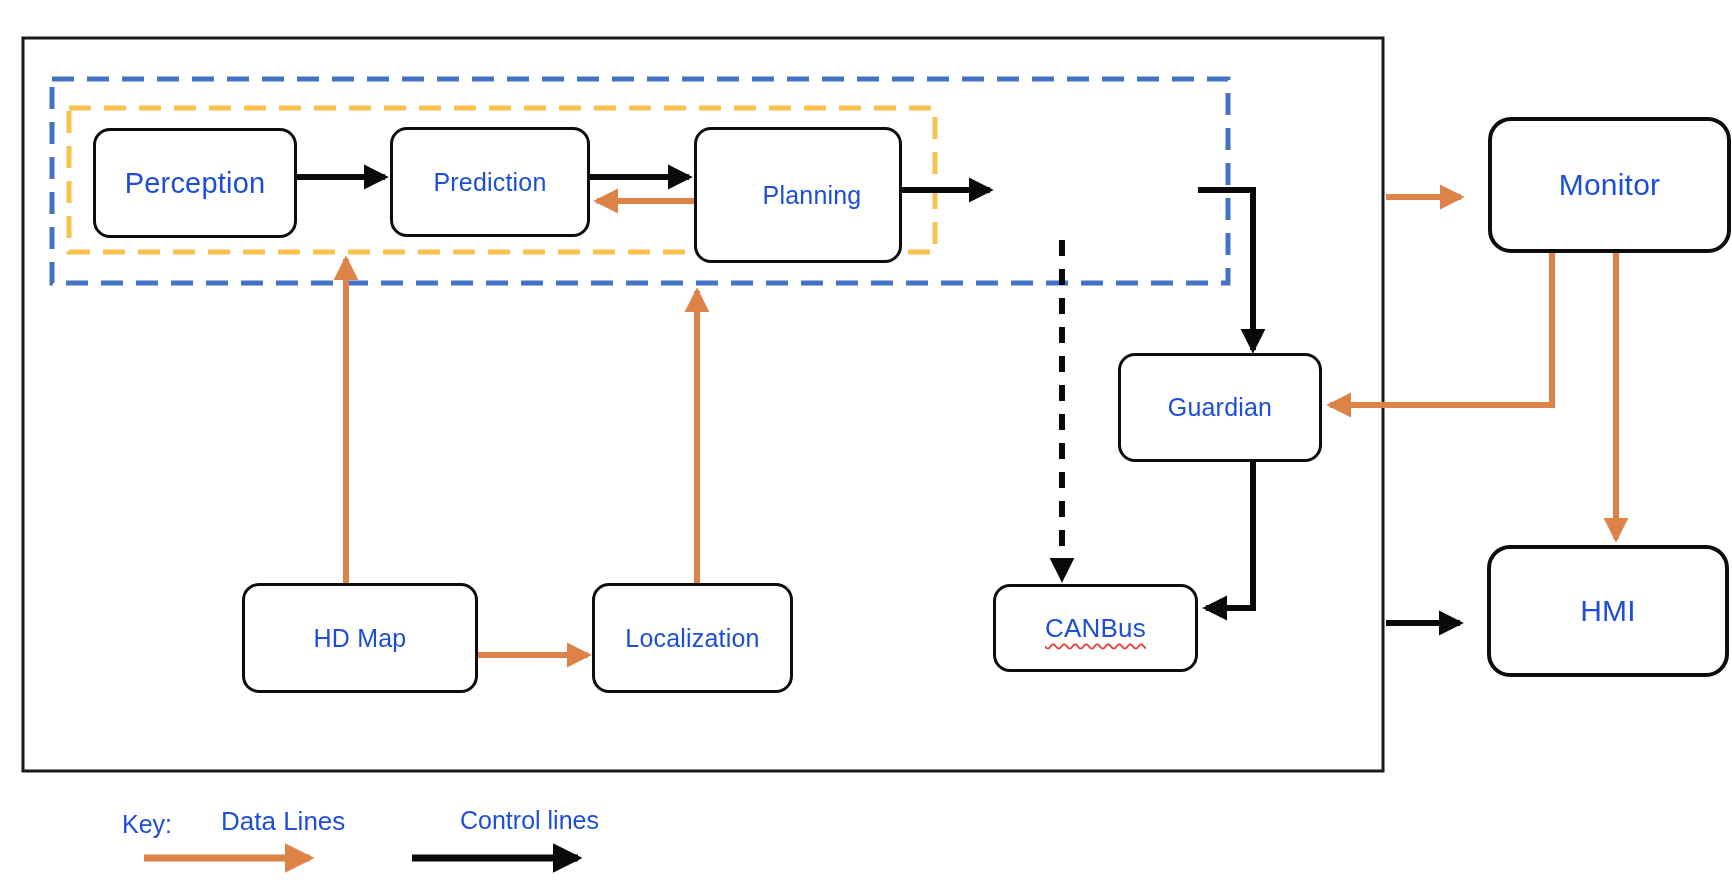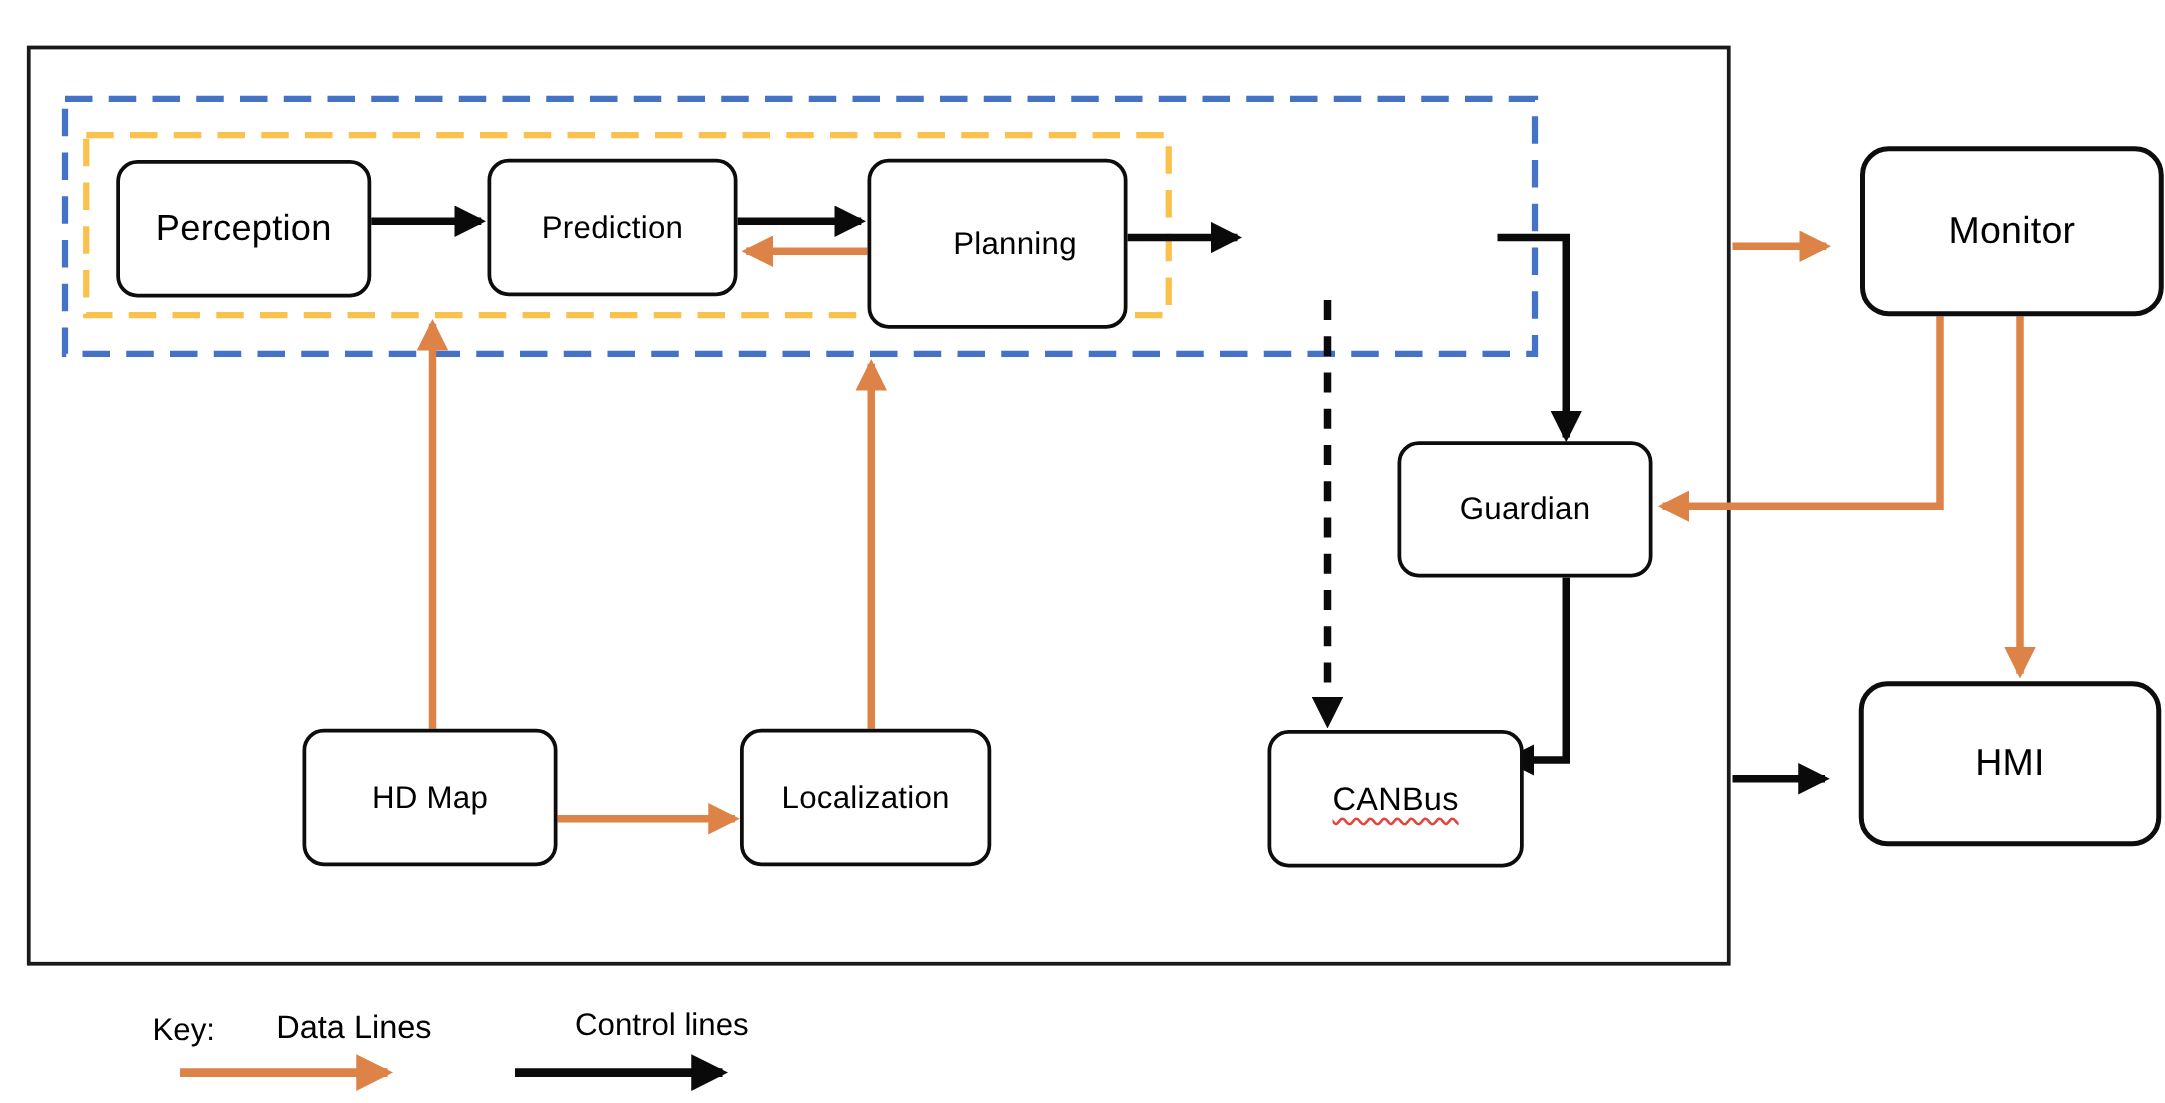--- a/index.html
+++ b/index.html
@@ -1,21 +1,21 @@
 <!DOCTYPE html>
 <html><head>
 <meta charset="utf-8">
 <style>
   html,body{margin:0;padding:0;background:#ffffff;}
   .canvas{
     position:relative;
     width:1732px;height:882px;
     background:#ffffff;
     font-family:"Liberation Sans", sans-serif;
-    color:#000000;
+    color:#1d4ed8;
     overflow:hidden;
   }
   svg.lines{position:absolute;left:0;top:0;z-index:1;}
   .box{
     position:absolute;
     box-sizing:border-box;
     background:#ffffff;
     border:3px solid #0d0d0d;
     border-radius:17px;
     display:flex;align-items:center;justify-content:center;
@@ -77,22 +77,22 @@
 
     <path d="M144 858 H310" fill="none" stroke="#DE8347" stroke-width="7" marker-end="url(#ah-orange)"></path>
     <path d="M412 858 H578" fill="none" stroke="#0a0a0a" stroke-width="7" marker-end="url(#ah-black)"></path>
   </svg>
 
   <div class="box perception" style="left:93px;top:128px;width:204px;height:110px;">Perception</div>
   <div class="box" style="left:390px;top:127px;width:200px;height:110px;">Prediction</div>
   <div class="box" style="left:694px;top:127px;width:208px;height:136px;padding-left:28px;">Planning</div>
   <div class="box big" style="left:1467px;top:117px;width:243px;height:136px;">Monitor</div>
   <div class="box" style="left:1118px;top:353px;width:204px;height:109px;">Guardian</div>
-  <div class="box" style="left:242px;top:583px;width:204px;height:110px;">HD Map</div>
+  <div class="box" style="left:242px;top:583px;width:236px;height:110px;">HD Map</div>
   <div class="box" style="left:592px;top:583px;width:201px;height:110px;">Localization</div>
-  <div class="box canbus squiggle" style="left:993px;top:584px;width:205px;height:110px;margin-left:21px;">CANBus</div>
+  <div class="box canbus squiggle" style="left:993px;top:584px;width:205px;height:88px;">CANBus</div>
   <div class="box big" style="left:1466px;top:545px;width:242px;height:132px;">HMI</div>
 
   <div class="keytext" style="left:82px;top:810px;">Key:</div>
   <div class="keytext" style="left:181px;top:806px;font-size:26px;">Data Lines</div>
   <div class="keytext" style="left:420px;top:806px;font-size:25px;">Control lines</div>
 
 </div>
 
 </body></html>

